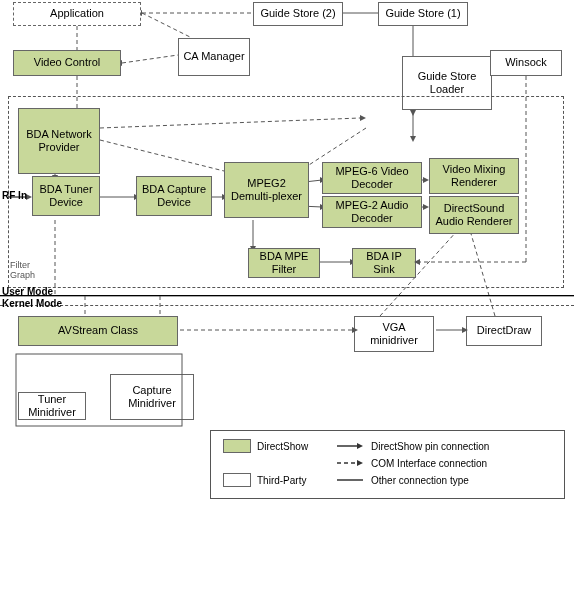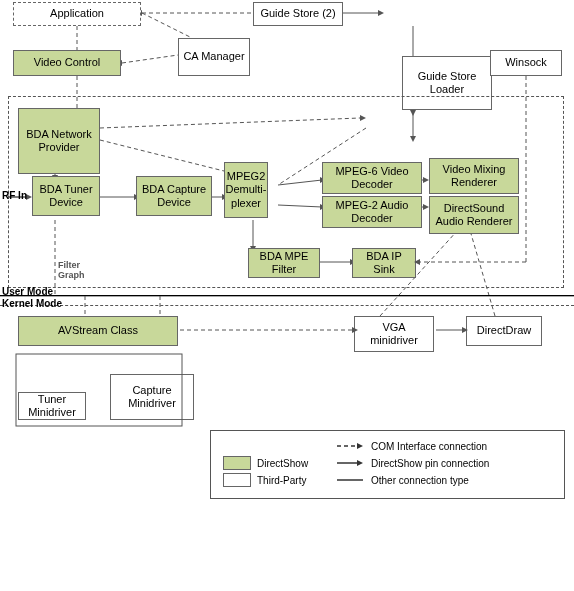--- a/index.html
+++ b/index.html
@@ -45,22 +45,21 @@
     .region-dashed {
       position: absolute;
       border: 1px dashed #555;
       background: transparent;
     }
 
     
     .label {
       position: absolute;
       font-size: 10px;
-      font-weight: bold;
-      margin-left: 48px;
+      font-weight: normal;
     }
 
     
     .svg-overlay {
       position: absolute;
       top: 0; left: 0;
       width: 574px;
       height: 591px;
       pointer-events: none;
     }
@@ -179,20 +178,23 @@
   </svg>
 
   <div class="box box-white" style="left:13px; top:2px; width:128px; height:24px; border-style:dashed;">
     <span>Application</span>
   </div>
 
   <div class="box box-white" style="left:253px; top:2px; width:90px; height:24px;">
     <span>Guide Store (2)</span>
   </div>
 
+  <div class="box box-white" style="left:378px; top:2px; width:90px; height:24px;">
+    <span>Guide Store (1)</span>
+  </div>
 
   <div class="box box-green" style="left:13px; top:50px; width:108px; height:26px;">
     <span>Video Control</span>
   </div>
 
   <div class="box box-white" style="left:178px; top:38px; width:72px; height:38px;">
     <span>CA Manager</span>
   </div>
 
   <div class="box box-white" style="left:378px; top:56px; width:90px; height:54px;margin-left:24px;">
@@ -218,21 +220,21 @@
   <div style="position:absolute; left:2px; top:190px; font-size:10px; font-weight:bold;">RF In</div>
 
   <div class="box box-green" style="left:32px; top:176px; width:68px; height:40px;">
     <span>BDA Tuner Device</span>
   </div>
 
   <div class="box box-green" style="left:136px; top:176px; width:76px; height:40px;">
     <span>BDA Capture Device</span>
   </div>
 
-  <div class="box box-green" style="left:224px; top:162px; width:44px; height:56px;">
+  <div class="box box-green" style="left:224px; top:162px; width:85px; height:56px;">
     <span>MPEG2 Demulti-plexer</span>
   </div>
 
   <div class="box box-green" style="left:322px; top:162px; width:100px; height:32px;">
     <span>MPEG-6 Video Decoder</span>
   </div>
 
   <div class="box box-green" style="left:322px; top:196px; width:100px; height:32px;">
     <span>MPEG-2 Audio Decoder</span>
   </div>
@@ -275,39 +277,39 @@
 
   <div class="box box-white" style="left:354px; top:316px; width:80px; height:36px;">
     <span>VGA minidriver</span>
   </div>
 
   <div class="box box-white" style="left:466px; top:316px; width:76px; height:30px;">
     <span>DirectDraw</span>
   </div>
 
   <div class="legend" style="left:210px; top:430px; width:355px; padding:8px 12px;">
+    <div class="legend-row">
+      <div class="legend-box-green"></div>
+      <span style="width:80px;">DirectShow</span>
+      <svg width="28" height="14" style="margin-right:6px;">
+        <line x1="0" y1="7" x2="22" y2="7" stroke="#333" stroke-width="1.5"></line>
+        <polygon points="20,4 26,7 20,10" fill="#333"></polygon>
+      </svg>
+      <span>DirectShow pin connection</span>
+    </div>
     <div class="legend-row">
       <div style="width:28px; margin-right:6px;"></div>
       <span style="width:80px;"></span>
       <svg width="28" height="14" style="margin-right:6px;">
         <line x1="0" y1="7" x2="22" y2="7" stroke="#333" stroke-width="1.5" stroke-dasharray="4,3"></line>
         <polygon points="20,4 26,7 20,10" fill="#333"></polygon>
       </svg>
       <span>COM Interface connection</span>
     </div>
     <div class="legend-row">
-      <div class="legend-box-green"></div>
-      <span style="width:80px;">DirectShow</span>
-      <svg width="28" height="14" style="margin-right:6px;">
-        <line x1="0" y1="7" x2="22" y2="7" stroke="#333" stroke-width="1.5"></line>
-        <polygon points="20,4 26,7 20,10" fill="#333"></polygon>
-      </svg>
-      <span>DirectShow pin connection</span>
-    </div>
-    <div class="legend-row">
       <div class="legend-box-white"></div>
       <span style="width:80px;">Third-Party</span>
       <svg width="28" height="14" style="margin-right:6px;">
         <line x1="0" y1="7" x2="26" y2="7" stroke="#333" stroke-width="1.5"></line>
       </svg>
       <span>Other connection type</span>
     </div>
   </div>
 
   <svg class="svg-overlay">

